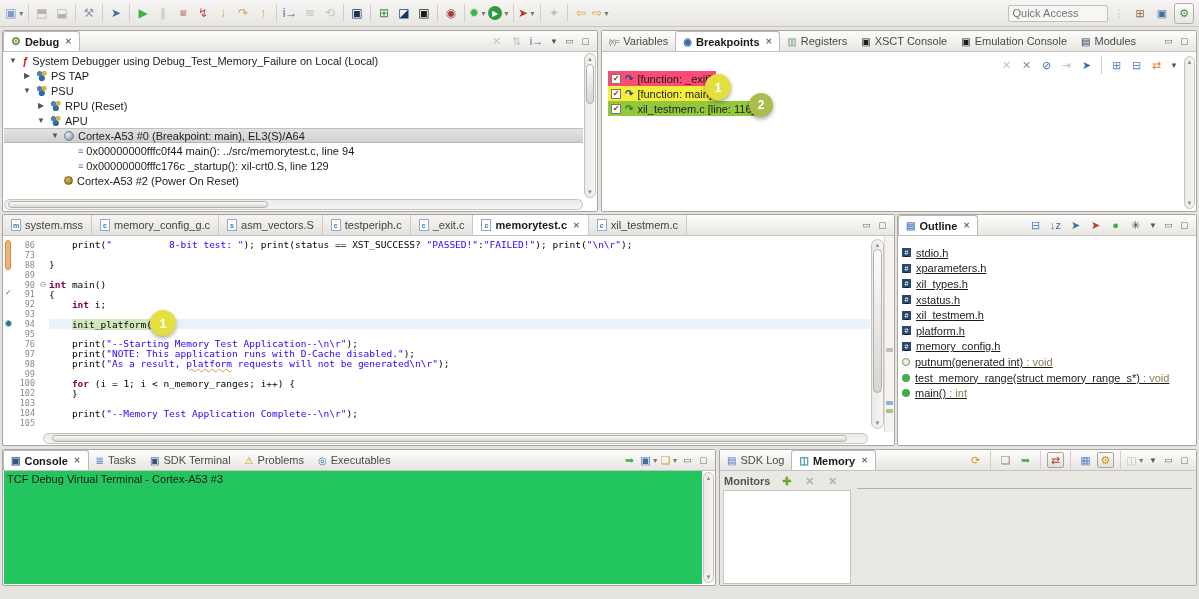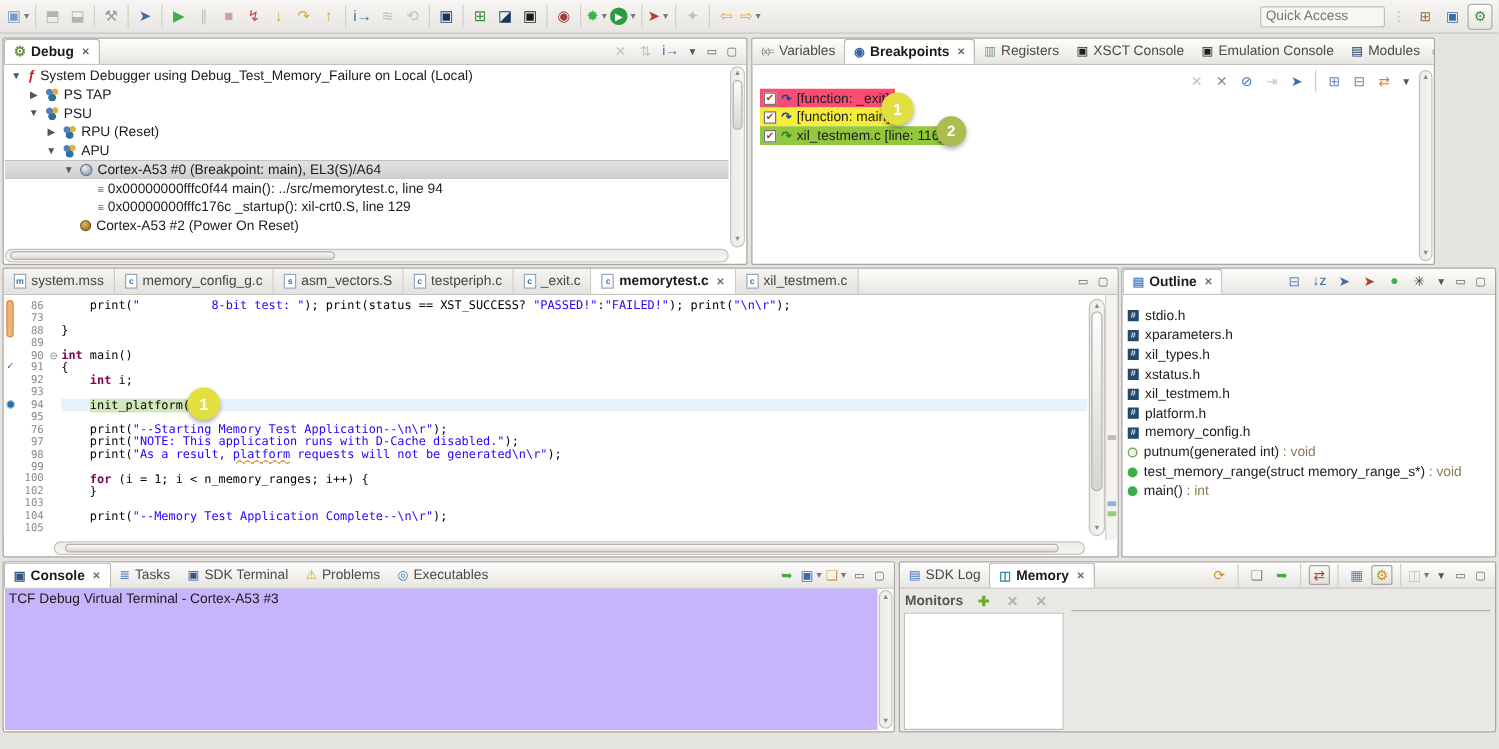--- a/index.html
+++ b/index.html
@@ -102,21 +102,21 @@
   .sb-arr { position:absolute; font-size:6px; color:#8a8a8a; width:100%; text-align:center; }
   .ov-ruler { position:absolute; right:0; top:21px; bottom:13px; width:10px; background:#f4f3f1; border-left:1px solid #dad8d4; }
   .ov-mark { position:absolute; left:1px; width:7px; height:4px; border-radius:1px; }
 
   
   #outline-list { position:absolute; left:4px; top:26px; right:2px; bottom:2px; overflow:hidden; }
   .orow { height:15.6px; display:flex; align-items:center; gap:5px; white-space:nowrap; }
   .otype { color:#8a7a52; }
 
   
-  #console-content { position:absolute; left:1px; right:13px; top:21px; bottom:1px; background:#c4b5fd; padding:2px 3px; }
+  #console-content { position:absolute; left:1px; right:13px; top:21px; bottom:1px; background:#22c55e; padding:2px 3px; }
   
   #memory-body { position:absolute; left:0; right:0; top:21px; bottom:0; background:#eae8e5; }
   #monitors-row { position:absolute; left:4px; top:2px; display:flex; align-items:center; gap:8px; color:#555; font-weight:bold; }
   #monitors-box { position:absolute; left:3px; top:19px; width:128px; bottom:1px; background:#fff; border:1px solid #c6c3be; }
   #mem-divider { position:absolute; left:137px; right:4px; top:17px; border-bottom:1px solid #b3b0ab; }
 </style>
 </head>
 <body>
 
 <div id="window">
@@ -310,21 +310,21 @@
     <div class="sbv" style="right:1px;top:22px;bottom:13px;width:12px;">
       <span class="sb-arr" style="top:2px;">▲</span>
       <div class="sb-thumb" style="left:1px;right:1px;top:10px;height:40px;"></div>
       <span class="sb-arr" style="bottom:2px;">▼</span>
     </div>
     <div class="sbh" style="left:1px;right:14px;bottom:1px;height:11px;">
       <div class="sb-thumb" style="top:1px;left:3px;width:45%;bottom:1px;"></div>
     </div>
   </div>
 
-  <div class="panel" id="bp-panel" style="left:601px;top:30px;width:547px;height:182px;">
+  <div class="panel" id="bp-panel" style="left:601px;top:30px;width:596px;height:182px;">
     <div class="phdr" id="bp-hdr">
         <span class="vtab">
           <span class="icon-variables-txt">(x)=</span>
           <span>Variables</span>
         </span>
         <span class="vtab active">
           <span class="ttab-icn" style="color: rgb(52, 101, 164);">◉</span>
           <span>Breakpoints</span>
           <span class="tab-close">✕</span>
         </span>
@@ -605,21 +605,21 @@
             </span>
             <span class="small-icn">
               <span class="g" style="color: rgb(68, 68, 68);">✳</span>
             </span>
           </span>
         <span class="vmenu">▼</span>
         <span class="mini">▭</span>
         <span class="mini">▢</span>
       </span>
     </div>
-    <div id="outline-list" style="padding-top: 4px;">
+    <div id="outline-list" style="padding-top: 4px; text-decoration: underline;">
         <div class="orow">
           <span class="icon-include">#</span>
           <span><span>stdio.h</span></span>
         </div>
         <div class="orow">
           <span class="icon-include">#</span>
           <span><span>xparameters.h</span></span>
         </div>
         <div class="orow">
           <span class="icon-include">#</span>

